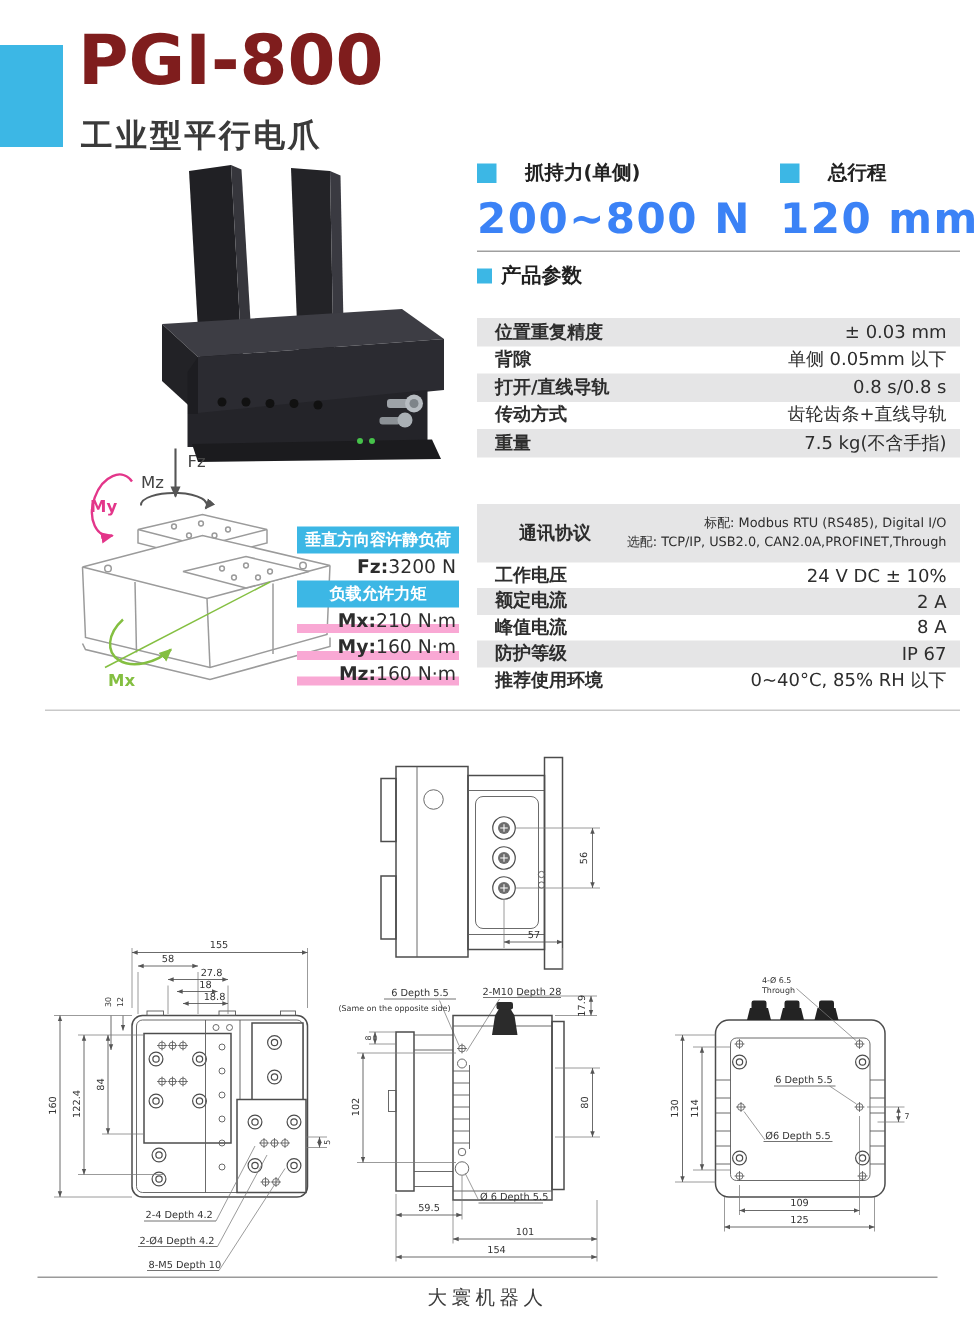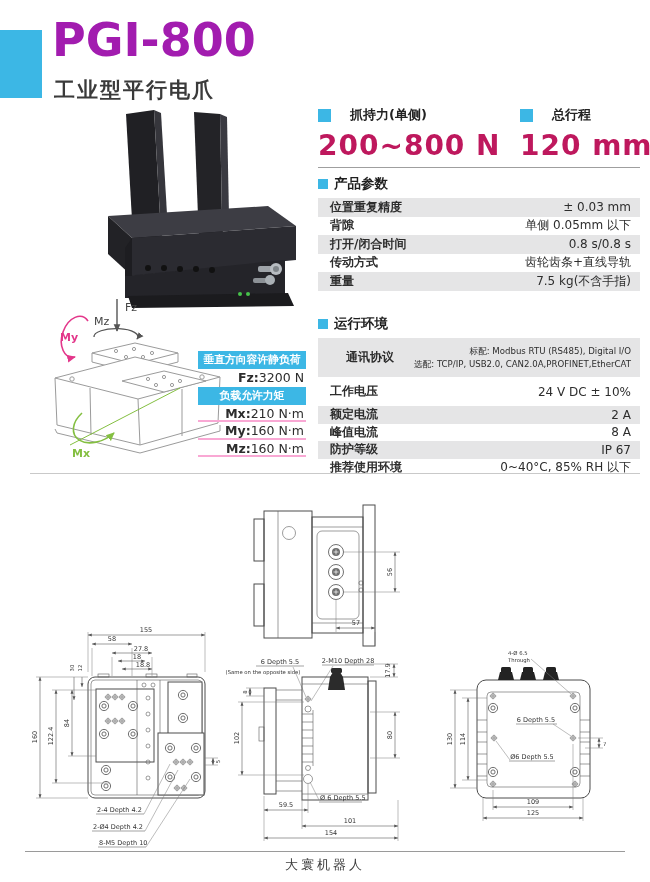--- a/index.html
+++ b/index.html
@@ -1,50 +1,50 @@
 <!DOCTYPE html>
 <html><head>
 <meta charset="utf-8">
 <style>
   :root{ --cyan:#3cb7e5; --ink:#2b2b2b; --rowgray:#e5e5e6; }
   html,body{margin:0;padding:0;background:#fff;}
   .page{position:relative;width:650px;height:882px;background:#ffffff;overflow:hidden;
         font-family:"DejaVu Sans","Liberation Sans",sans-serif;color:var(--ink);}
   
   .accent-block{position:absolute;left:0;top:30px;width:42px;height:68px;background:var(--cyan);}
-  .model{position:absolute;left:52px;top:14px;font-size:46px;font-weight:800;color:#a21caf;letter-spacing:0px;line-height:1.15;}
+  .model{position:absolute;left:52px;top:14px;font-size:46px;font-weight:800;color:#7f1d1d;letter-spacing:0px;line-height:1.15;}
   .subtitle{position:absolute;left:54px;top:76px;font-size:21px;color:#3a3a3a;letter-spacing:2px;font-weight:bold;}
   .brand-banner{position:absolute;left:320px;top:30px;width:302px;height:37px;background:var(--cyan);
         color:#fff;font-size:20px;font-weight:bold;line-height:37px;text-align:right;padding-right:30px;
         box-sizing:border-box;letter-spacing:1px;}
   
   .hl{position:absolute;top:106px;}
   .hl-grip{left:318px;} .hl-stroke{left:520px;}
   .hl-head{display:flex;align-items:center;gap:19px;font-size:13px;font-weight:bold;color:#222;}
   .sq{width:13px;height:13px;background:var(--cyan);flex:none;}
-  .hl-value{margin-top:5px;font-size:28px;font-weight:800;color:#be185d;letter-spacing:1px;white-space:nowrap;}
+  .hl-value{margin-top:5px;font-size:28px;font-weight:800;color:#3b82f6;letter-spacing:1px;white-space:nowrap;}
   .divider-1{position:absolute;left:318px;top:167px;width:322px;height:1px;background:#9f9f9f;}
   
   .section{position:absolute;left:318px;width:322px;}
   .params{top:176px;} .env{top:316px;}
   .section-head{display:flex;align-items:center;gap:6px;font-size:13.5px;font-weight:bold;color:#1f1f1f;height:16px;}
   .sq-s{width:10px;height:10px;background:var(--cyan);flex:none;}
-  .tbl{margin-top:6px;}
+  .tbl{margin-top:20px;}
   .row{display:flex;justify-content:space-between;align-items:center;height:18.5px;
        padding:0 9px 0 12px;font-size:12px;}
   .row.gray{background:var(--rowgray);}
   .lab{font-weight:bold;color:#2d2d2d;white-space:nowrap;}
   .val{color:#2d2d2d;white-space:nowrap;}
   .row.comm{height:39px;padding-left:28px;}
   .comm-val{text-align:right;font-size:8.6px;line-height:1.45;color:#2d2d2d;}
   
   .load-table{position:absolute;left:198px;top:351px;width:108px;}
   .lt-head{background:var(--cyan);color:#fff;font-size:10.8px;font-weight:bold;height:18px;line-height:18px;text-align:center;white-space:nowrap;}
   .lt-row{display:flex;justify-content:flex-end;height:17.5px;line-height:17.5px;font-size:12.5px;padding:0 2px;box-sizing:border-box;}
-  .lt-row.bline{border-bottom:2px solid #f9a8d4;}
+  .lt-row.bline{border-bottom:6px solid #f9a8d4;}
   .lt-row .lab{font-weight:bold;}
   .divider-2{position:absolute;left:30px;top:473px;width:610px;height:1px;background:#c9c9c9;}
   
   .photo{position:absolute;left:70px;top:98px;}
   .loaddiag{position:absolute;left:30px;top:293px;}
   .drawings{position:absolute;left:0;top:490px;}
   
   .footer-line{position:absolute;left:25px;top:851px;width:600px;height:1px;background:#9a9a9a;}
   .footer-text{position:absolute;left:0;top:856px;width:650px;text-align:center;font-size:13px;color:#3c3c3c;letter-spacing:3px;}
   
@@ -92,48 +92,44 @@
     <div class="tbl">
       <div class="row gray">
         <span class="lab">位置重复精度</span>
         <span class="val">± 0.03 mm</span>
       </div>
       <div class="row">
         <span class="lab">背隙</span>
         <span class="val">单侧 0.05mm 以下</span>
       </div>
       <div class="row gray">
-        <span class="lab">打开/闭合时间</span>
+        <span class="lab">打开/直线导轨</span>
         <span class="val">0.8 s/0.8 s</span>
       </div>
       <div class="row">
         <span class="lab">传动方式</span>
         <span class="val">齿轮齿条+直线导轨</span>
       </div>
       <div class="row gray">
         <span class="lab">重量</span>
         <span class="val">7.5 kg(不含手指)</span>
       </div>
     </div>
   </div>
 
   <div class="section env">
-    <div class="section-head">
-      <span class="sq-s"></span>
-      <span>运行环境</span>
-    </div>
     <div class="tbl">
       <div class="row comm gray">
         <span class="lab">通讯协议</span>
         <span class="comm-val">
           <span>标配: Modbus RTU (RS485), Digital I/O</span><br>
-          <span>选配: TCP/IP, USB2.0, CAN2.0A,PROFINET,EtherCAT</span>
+          <span>选配: TCP/IP, USB2.0, CAN2.0A,PROFINET,Through</span>
         </span>
       </div>
-      <div class="row" style="height:29px">
+      <div class="row" style="height:17px">
         <span class="lab">工作电压</span>
         <span class="val">24 V DC ± 10%</span>
       </div>
       <div class="row gray" style="height:17.5px">
         <span class="lab">额定电流</span>
         <span class="val">2 A</span>
       </div>
       <div class="row" style="height:17.5px">
         <span class="lab">峰值电流</span>
         <span class="val">8 A</span>

